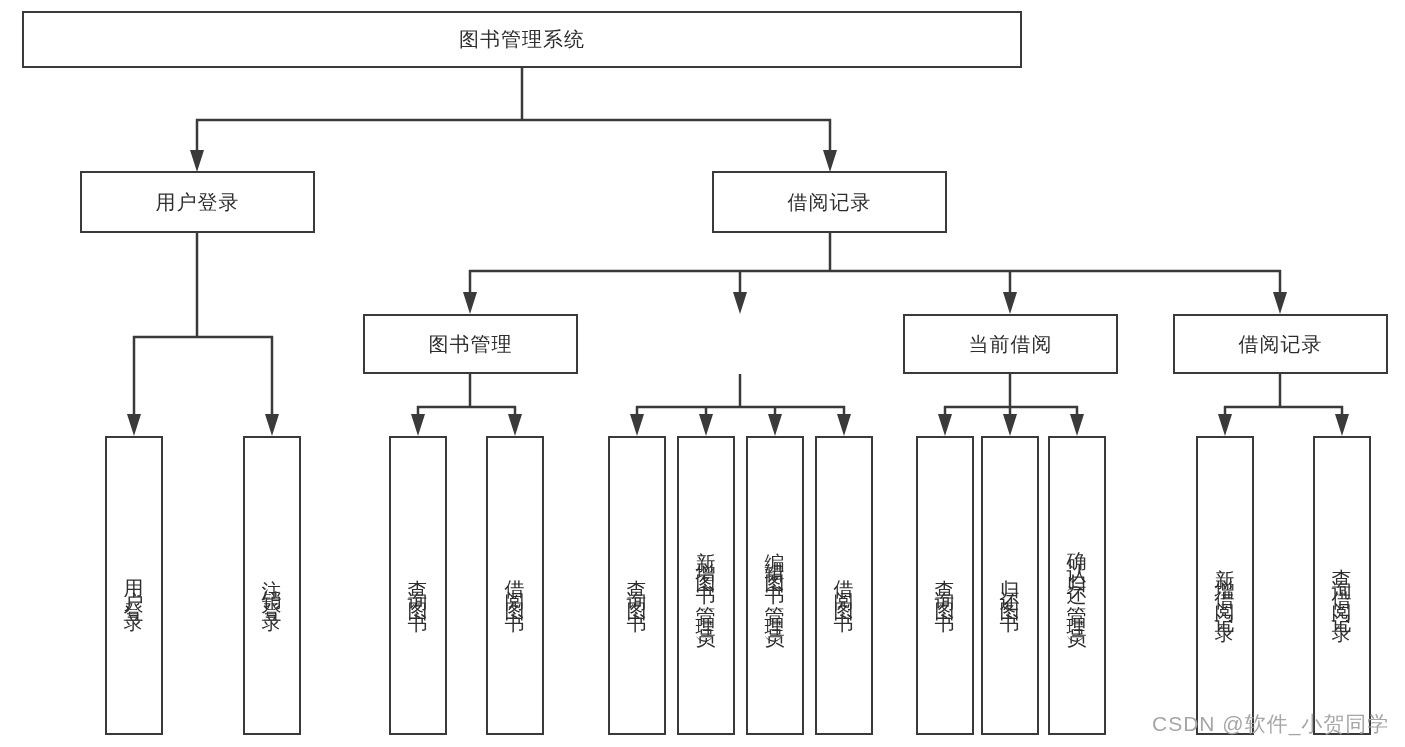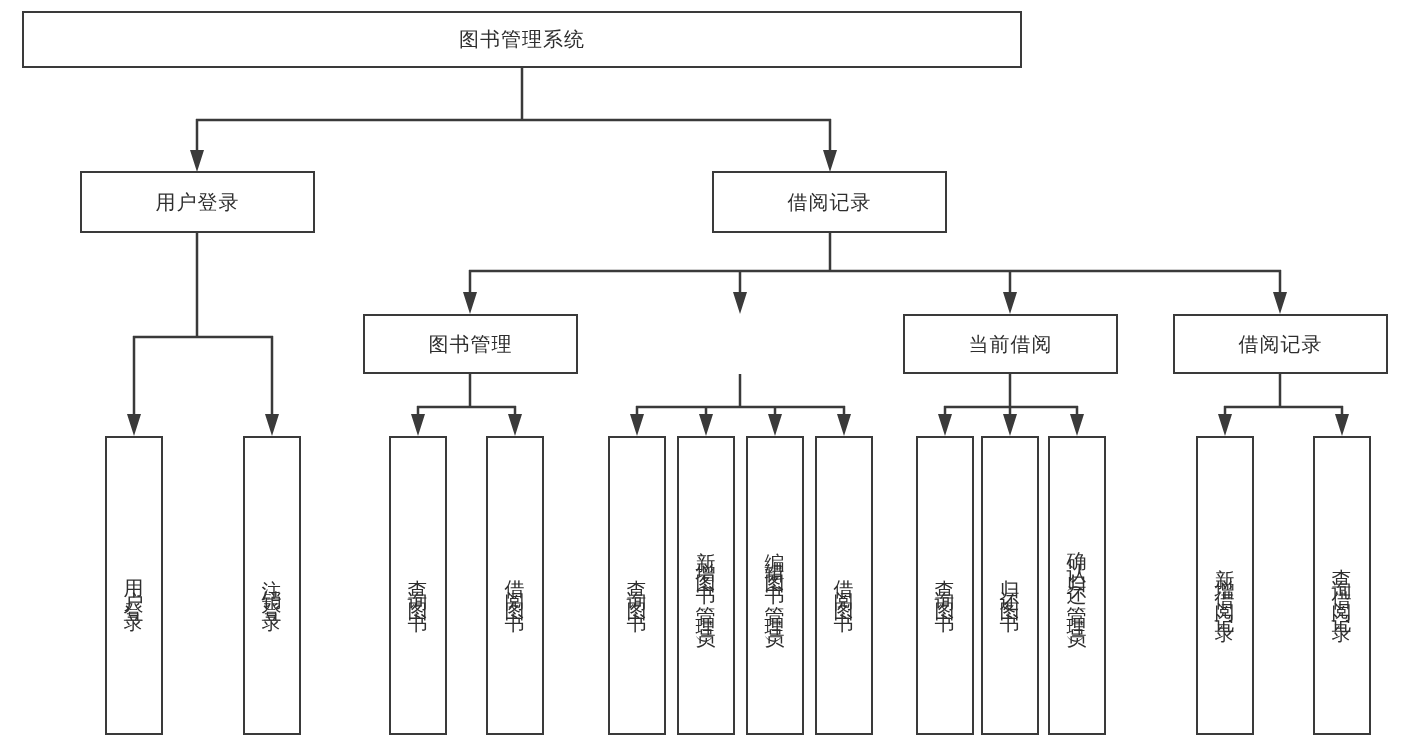--- a/index.html
+++ b/index.html
@@ -137,14 +137,15 @@
     <span>确认归还（管理员）</span>
   </div>
 
   <div class="box v" style="left:1196px">
     <span>新增借阅记录</span>
   </div>
   <div class="box v" style="left:1313px">
     <span>查询借阅记录</span>
   </div>
 
+  <div class="watermark">CSDN @软件_小贺同学</div>
 
 </div>
 
 </body></html>

